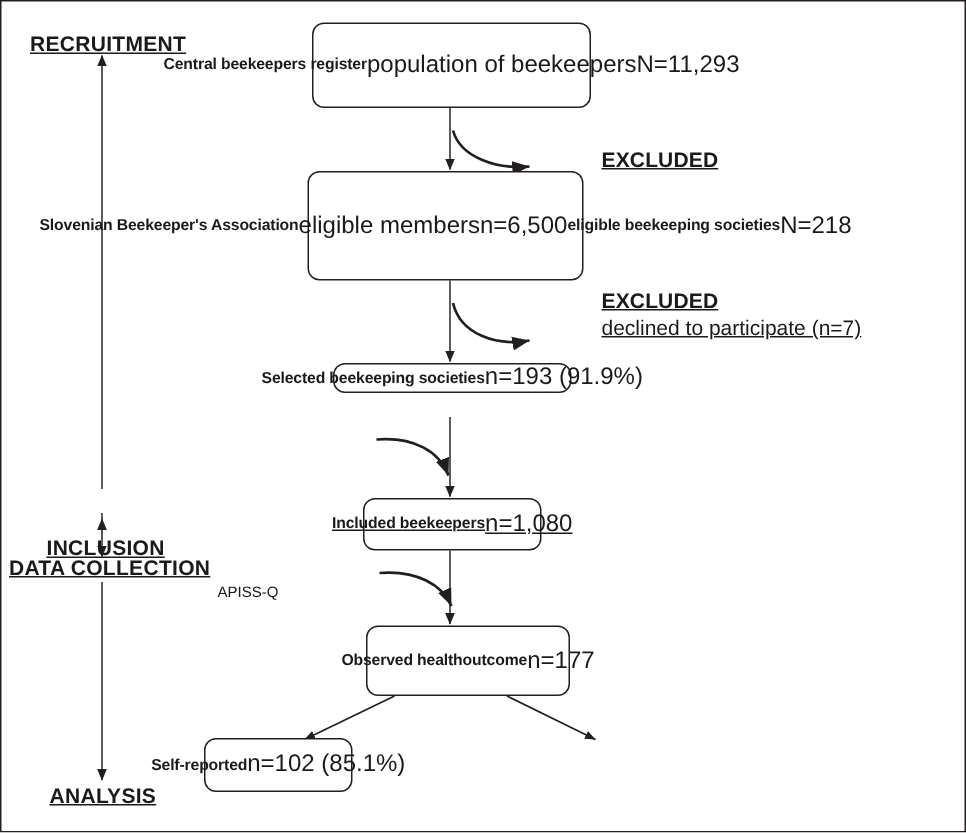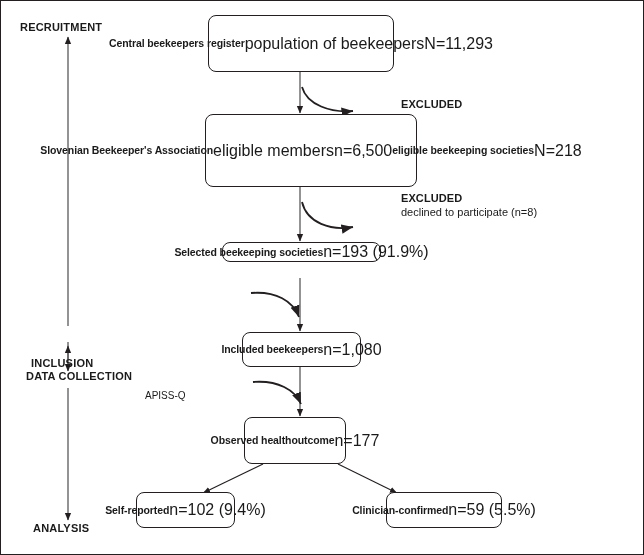--- a/index.html
+++ b/index.html
@@ -50,36 +50,38 @@
     font-weight: bold;
     font-size: 10.5px;
     letter-spacing: -0.1px;
   }
   .ln.n {
     font-weight: normal;
     font-size: 16px;
   }
   .side {
     position: absolute;
-    font-size: 11px;
+    font-size: 14px;
     font-weight: normal;
     line-height: 1.3;
     white-space: nowrap;
+    text-decoration: underline;
   }
   .side .hd {
     font-weight: bold;
     letter-spacing: 0.1px;
   }
   .stage {
     position: absolute;
-    font-size: 11px;
+    font-size: 14px;
     font-weight: bold;
     letter-spacing: 0.2px;
     white-space: nowrap;
     text-align: center;
+    text-decoration: underline;
   }
   .annot {
     position: absolute;
     font-size: 10px;
     line-height: 1.35;
     text-align: center;
     white-space: nowrap;
   }
 </style>
 </head>
@@ -125,70 +127,66 @@
     </g>
 
     <g stroke="#231f20" stroke-width="1.1" fill="none">
       <line x1="262" y1="463" x2="202" y2="492" marker-end="url(#arrHeadThin)"></line>
       <line x1="337" y1="463" x2="396" y2="492" marker-end="url(#arrHeadThin)"></line>
     </g>
   </svg>
 
   <div class="stage" style="left:19px;top:20px;">RECRUITMENT</div>
   <div class="stage" style="left:30px;top:328px;margin-top:28px;">INCLUSION</div>
-  <div class="stage" style="left:25px;top:369px;">DATA COLLECTION</div>
+  <div class="stage" style="left:5px;top:369px;">DATA COLLECTION</div>
   <div class="stage" style="left:32px;top:521px;">ANALYSIS</div>
 
   <div class="node" style="left:207px;top:14px;width:186px;height:57px;">
     <span class="ln b">Central beekeepers register</span>
     <span class="ln n">population of beekeepers</span>
     <span class="ln n">N=11,293</span>
   </div>
 
-  <div class="node" style="left:204px;top:113px;width:212px;height:73px;">
+  <div class="node" style="left:204px;top:113px;width:184px;height:73px;">
     <span class="ln b">Slovenian Beekeeper's Association</span>
     <span class="ln n">eligible members</span>
     <span class="ln n">n=6,500</span>
     <span class="ln b">eligible beekeeping societies</span>
     <span class="ln n">N=218</span>
   </div>
 
   <div class="node" style="left:221px;top:241px;width:159px;height:20px;">
     <span class="ln b">Selected beekeeping societies</span>
     <span class="ln n">n=193 (91.9%)</span>
   </div>
 
-  <div class="node" style="left:241px;top:331px;width:119px;height:35px;">
+  <div class="node" style="left:241px;top:331px;width:119px;height:35px;text-decoration:underline;">
     <span class="ln b">Included beekeepers</span>
     <span class="ln n">n=1,080</span>
   </div>
 
-  <div class="node" style="left:243px;top:416px;width:102px;height:47px;">
+  <div class="node" style="left:243px;top:416px;width:136px;height:47px;">
     <span class="ln b">Observed health</span>
     <span class="ln b">outcome</span>
     <span class="ln n">n=177</span>
   </div>
 
   <div class="node" style="left:135px;top:491px;width:99px;height:36px;">
     <span class="ln b">Self-reported</span>
-    <span class="ln n">n=102 (9.4%)</span>
+    <span class="ln n">n=102 (85.1%)</span>
   </div>
 
-  <div class="node" style="left:385px;top:491px;width:116px;height:36px;">
-    <span class="ln b">Clinician-confirmed</span>
-    <span class="ln n">n=59 (5.5%)</span>
-  </div>
 
   <div class="side" style="left:400px;top:96px;">
     <span class="hd">EXCLUDED</span><br>
   </div>
 
   <div class="side" style="left:400px;top:190px;">
     <span class="hd">EXCLUDED</span><br>
-    <span>declined to participate (n=8)</span><br>
+    <span>declined to participate (n=7)</span><br>
   </div>
 
 
   <div class="annot" style="left:144px;top:388px;">
     <span>APISS-Q</span>
   </div>
 
 </div>
 
 </body></html>

